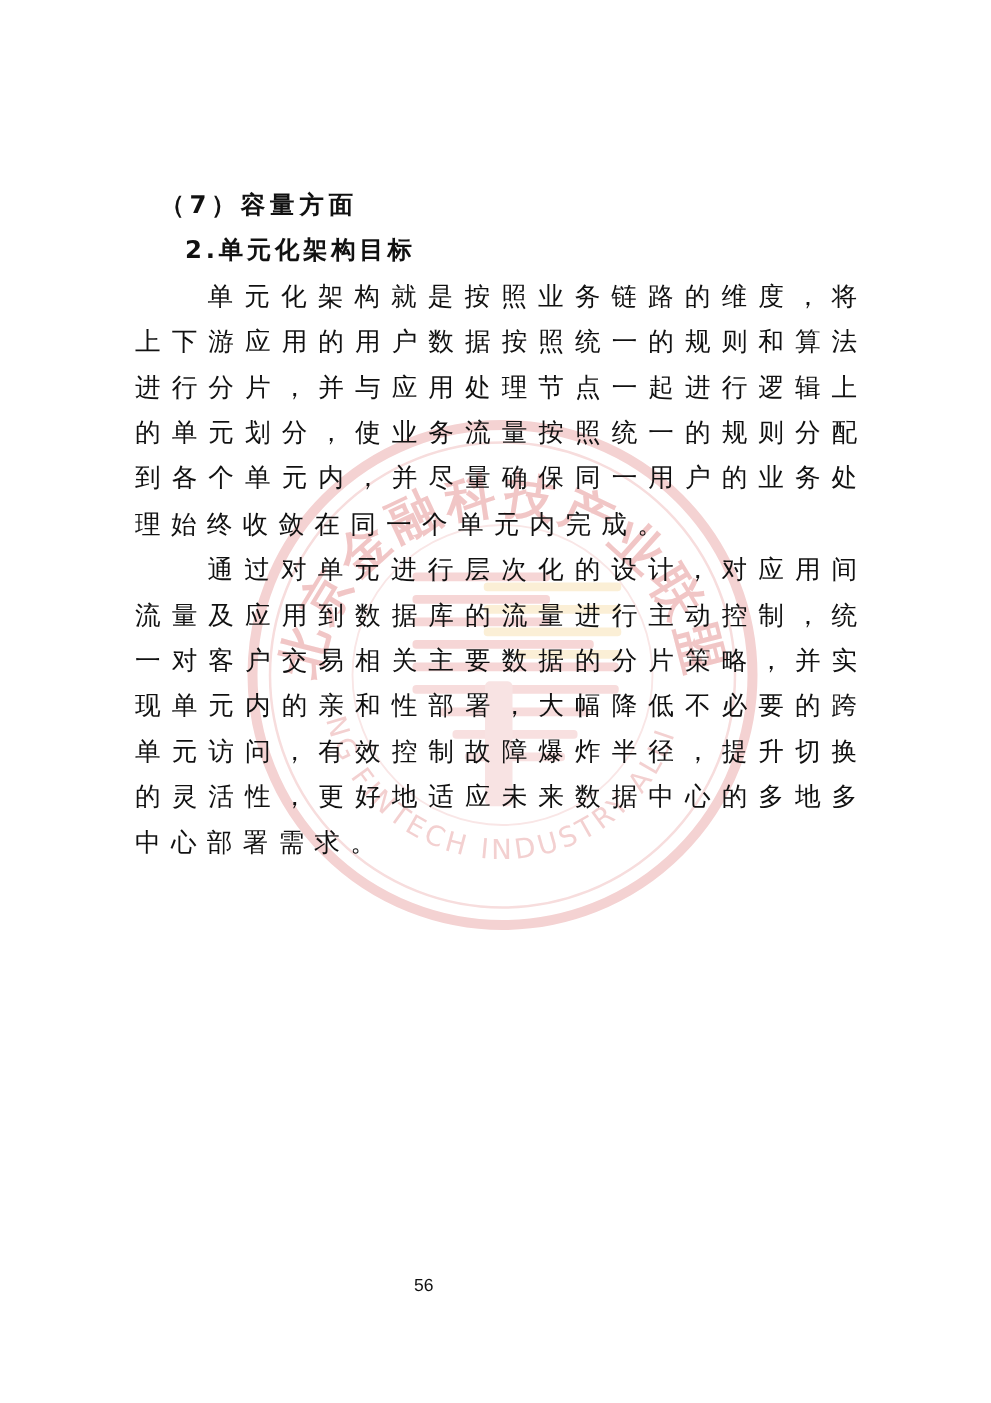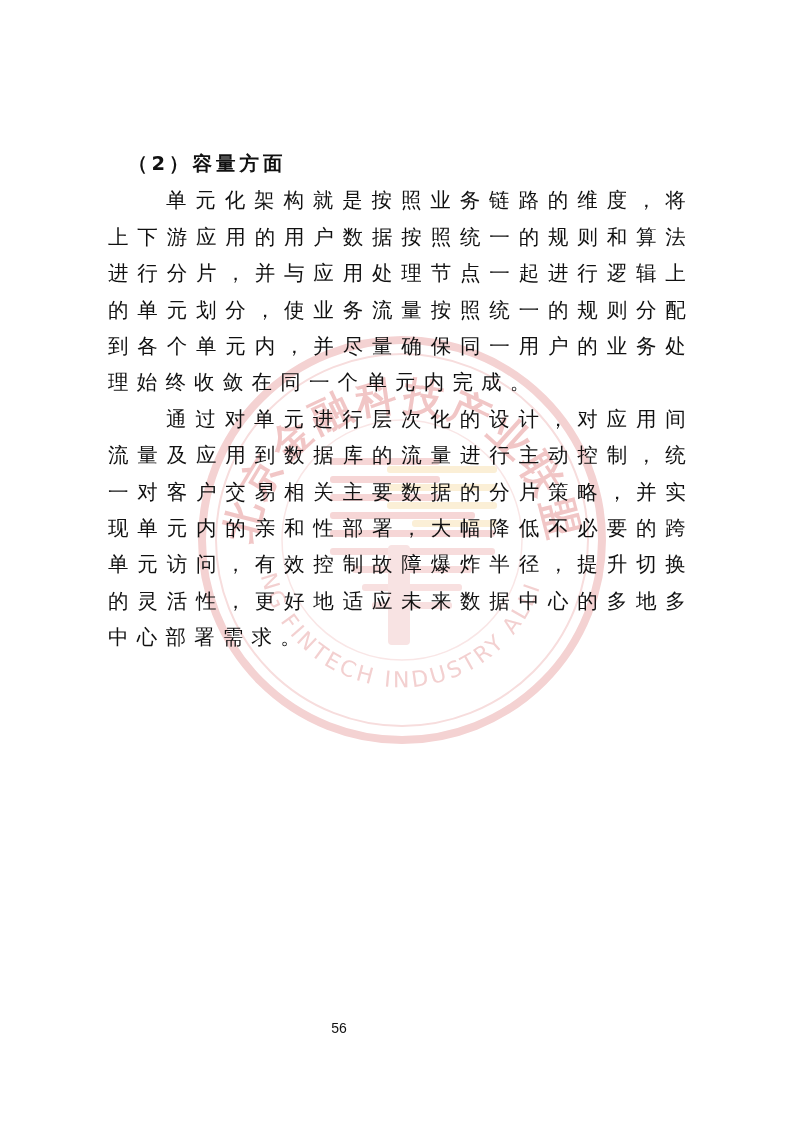--- a/index.html
+++ b/index.html
@@ -53,20 +53,21 @@
       <rect x="138" y="200" width="165" height="7" rx="3" fill="#f6d6d6"></rect>
       <rect x="138" y="218" width="165" height="7" rx="3" fill="#f7dcdc"></rect>
       <rect x="160" y="236" width="120" height="7" rx="3" fill="#f7dcdc"></rect>
       <rect x="170" y="254" width="100" height="7" rx="3" fill="#f8e0e0"></rect>
       <rect x="180" y="272" width="80" height="7" rx="3" fill="#f8e0e0"></rect>
       <rect x="196" y="215" width="22" height="100" rx="4" fill="#f8e3e3"></rect>
     </g>
   </svg>
 
   <div class="content">
-    <p class="heading h-sub">（2）容量方面</p>
+    <p class="heading h-sub">（7）容量方面</p>
+    <p class="heading h-main">2.单元化架构目标</p>
     <p class="indent">单元化架构就是按照业务链路的维度，将上下游应用的用户数据按照统一的规则和算法进行分片，并与应用处理节点一起进行逻辑上的单元划分，使业务流量按照统一的规则分配到各个单元内，并尽量确保同一用户的业务处理始终收敛在同一个单元内完成。</p>
     <p class="indent">通过对单元进行层次化的设计，对应用间流量及应用到数据库的流量进行主动控制，统一对客户交易相关主要数据的分片策略，并实现单元内的亲和性部署，大幅降低不必要的跨单元访问，有效控制故障爆炸半径，提升切换的灵活性，更好地适应未来数据中心的多地多中心部署需求。</p>
 
   </div>
 
   <div class="page-number">56</div>
 </div>
 
 </body></html>

